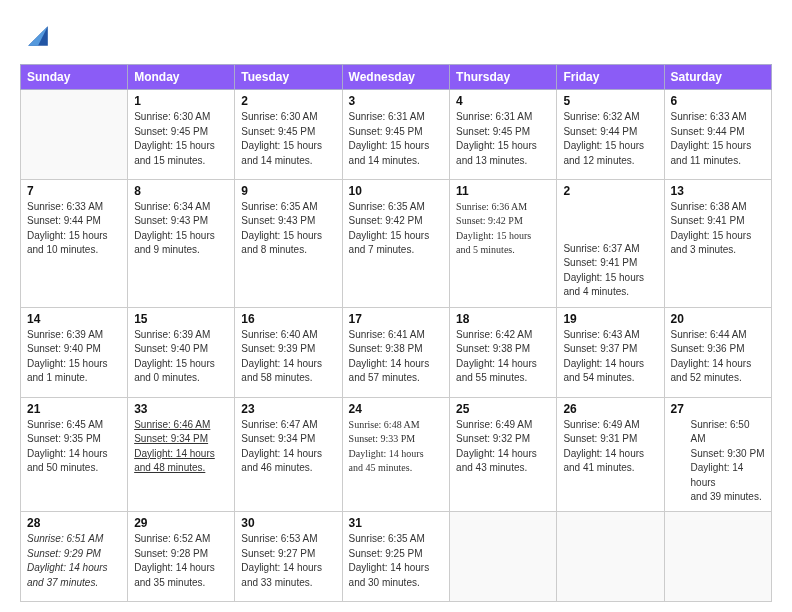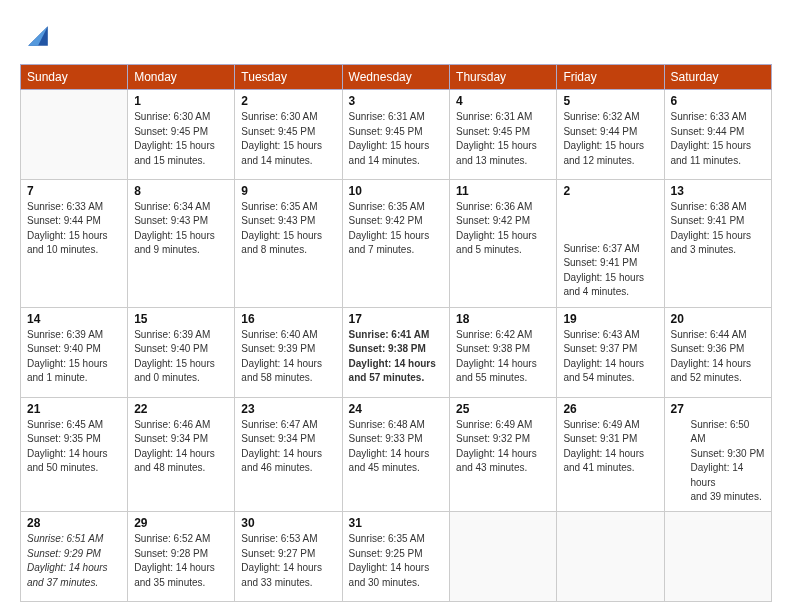--- a/index.html
+++ b/index.html
@@ -45,24 +45,24 @@
       font-size: 14px;
       color: #444;
       margin-top: 2px;
     }
     .calendar {
       width: 100%;
       border-collapse: collapse;
       flex: 1;
     }
     .calendar thead tr th {
-      background: #c2410c;
+      background: #8b5cf6;
       color: #fff;
       font-size: 12px;
-      font-weight: normal;
+      font-weight: bold;
       padding: 5px 6px;
       text-align: left;
       border: 1px solid #aac;
     }
     .calendar tbody tr td {
       vertical-align: top;
       border: 1px solid #ccc;
       padding: 4px 6px;
       width: 108px;
       font-size: 9.5px;
@@ -189,21 +189,21 @@
           </td>
           <td>
             <span class="day-number">10</span>
             <div class="day-info" style="white-space: pre-line;">Sunrise: 6:35 AM
 Sunset: 9:42 PM
 Daylight: 15 hours
 and 7 minutes.</div>
           </td>
           <td>
             <span class="day-number">11</span>
-            <div class="day-info" style="white-space: pre-line;">Sunrise: 6:36 AM
+            <div class="day-info" style="white-space: pre-line; font-family: Liberation Serif, serif;">Sunrise: 6:36 AM
 Sunset: 9:42 PM
 Daylight: 15 hours
 and 5 minutes.</div>
           </td>
           <td>
             <span class="day-number">2</span>
             <div class="day-info" style="white-space: pre-line; margin-top: 44px;">Sunrise: 6:37 AM
 Sunset: 9:41 PM
 Daylight: 15 hours
 and 4 minutes.</div>
@@ -233,21 +233,21 @@
           </td>
           <td>
             <span class="day-number">16</span>
             <div class="day-info" style="white-space: pre-line;">Sunrise: 6:40 AM
 Sunset: 9:39 PM
 Daylight: 14 hours
 and 58 minutes.</div>
           </td>
           <td>
             <span class="day-number">17</span>
-            <div class="day-info" style="white-space: pre-line; font-weight: bold;">Sunrise: 6:41 AM
+            <div class="day-info" style="white-space: pre-line;">Sunrise: 6:41 AM
 Sunset: 9:38 PM
 Daylight: 14 hours
 and 57 minutes.</div>
           </td>
           <td>
             <span class="day-number">18</span>
             <div class="day-info" style="white-space: pre-line;">Sunrise: 6:42 AM
 Sunset: 9:38 PM
 Daylight: 14 hours
 and 55 minutes.</div>
@@ -269,36 +269,36 @@
         </tr>
         <tr>
           <td>
             <span class="day-number">21</span>
             <div class="day-info" style="white-space: pre-line;">Sunrise: 6:45 AM
 Sunset: 9:35 PM
 Daylight: 14 hours
 and 50 minutes.</div>
           </td>
           <td>
-            <span class="day-number">22</span>
-            <div class="day-info" style="white-space: pre-line;">Sunrise: 6:46 AM
+            <span class="day-number">33</span>
+            <div class="day-info" style="white-space: pre-line; text-decoration: underline;">Sunrise: 6:46 AM
 Sunset: 9:34 PM
 Daylight: 14 hours
 and 48 minutes.</div>
           </td>
           <td>
             <span class="day-number">23</span>
             <div class="day-info" style="white-space: pre-line;">Sunrise: 6:47 AM
 Sunset: 9:34 PM
 Daylight: 14 hours
 and 46 minutes.</div>
           </td>
           <td>
             <span class="day-number">24</span>
-            <div class="day-info" style="white-space: pre-line;">Sunrise: 6:48 AM
+            <div class="day-info" style="white-space: pre-line; font-family: Liberation Serif, serif;">Sunrise: 6:48 AM
 Sunset: 9:33 PM
 Daylight: 14 hours
 and 45 minutes.</div>
           </td>
           <td>
             <span class="day-number">25</span>
             <div class="day-info" style="white-space: pre-line;">Sunrise: 6:49 AM
 Sunset: 9:32 PM
 Daylight: 14 hours
 and 43 minutes.</div>

